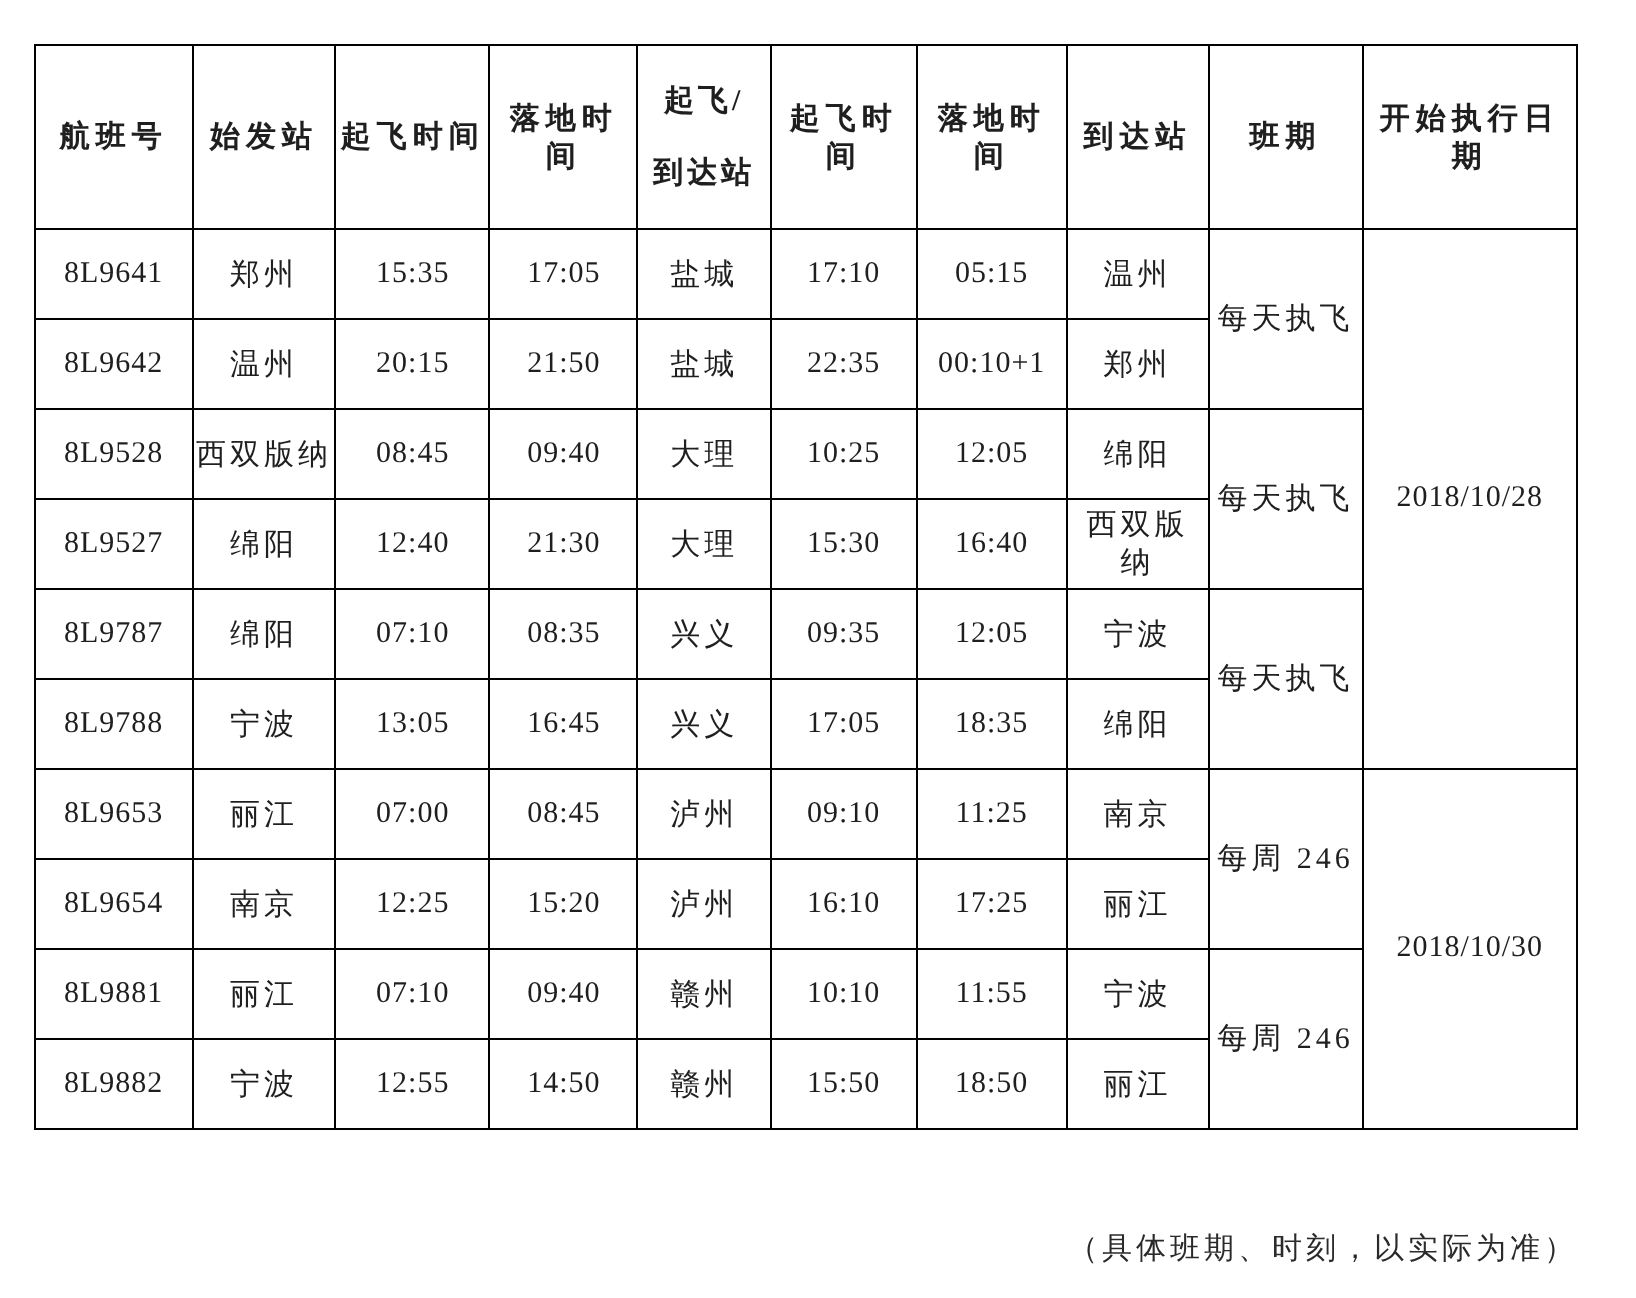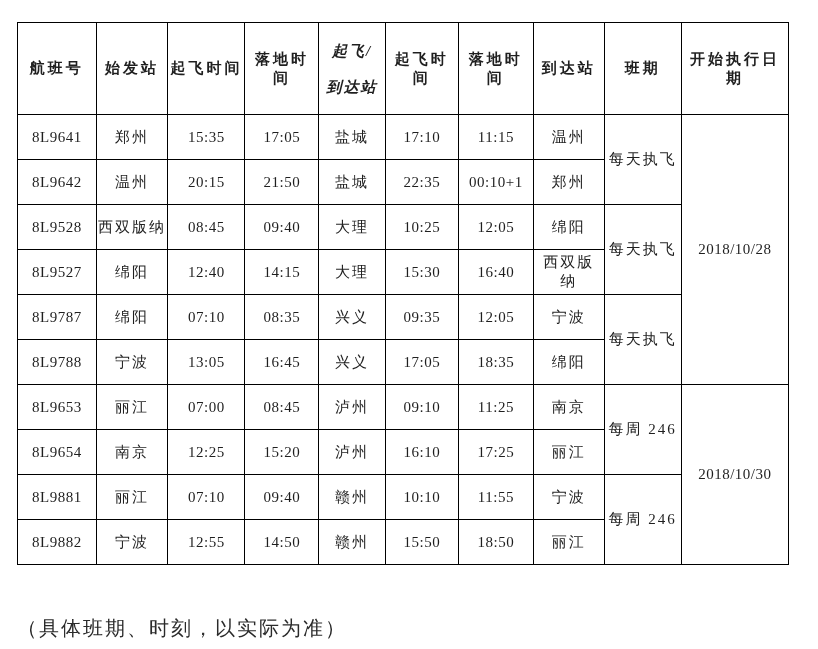--- a/index.html
+++ b/index.html
@@ -34,34 +34,33 @@
   .flight-table thead th {
     height: 91px;
     font-size: 15px;
     font-weight: bold;
     letter-spacing: 3px;
   }
   .flight-table thead th.via-header {
     white-space: pre-line;
     line-height: 2.4;
     letter-spacing: 2px;
-    font-style: italic;
   }
   .flight-table tbody td {
     height: 44px;
     font-size: 15px;
     font-weight: normal;
   }
   .zh  { letter-spacing: 2px; margin-top: 48px; }
   .num { letter-spacing: 0.5px; }
   .footer-note {
     width: 772px;
     margin: 50px 0 0 17px;
-    text-align: left;
-    font-size: 20px;
+    text-align: right;
+    font-size: 15px;
     letter-spacing: 2px;
     color: #2a2a2a;
   }
 </style>
 </head>
 <body>
 
 <div class="page">
 
   <table class="flight-table">
@@ -93,21 +92,21 @@
       </tr>
     </thead>
     <tbody>
       <tr>
         <td class="num">8L9641</td>
         <td class="zh">郑州</td>
         <td class="num">15:35</td>
         <td class="num">17:05</td>
         <td class="zh">盐城</td>
         <td class="num">17:10</td>
-        <td class="num">11:15</td>
+        <td class="num">05:15</td>
         <td class="zh">温州</td>
         <td class="zh" rowspan="2">每天执飞</td>
         <td class="num" rowspan="6">2018/10/28</td>
       </tr>
       <tr>
         <td class="num">8L9642</td>
         <td class="zh">温州</td>
         <td class="num">20:15</td>
         <td class="num">21:50</td>
         <td class="zh">盐城</td>
@@ -123,21 +122,21 @@
         <td class="zh">大理</td>
         <td class="num">10:25</td>
         <td class="num">12:05</td>
         <td class="zh">绵阳</td>
         <td class="zh" rowspan="2">每天执飞</td>
       </tr>
       <tr>
         <td class="num">8L9527</td>
         <td class="zh">绵阳</td>
         <td class="num">12:40</td>
-        <td class="num">14:15</td>
+        <td class="num">21:30</td>
         <td class="zh">大理</td>
         <td class="num">15:30</td>
         <td class="num">16:40</td>
         <td class="zh">西双版纳</td>
       </tr>
       <tr>
         <td class="num">8L9787</td>
         <td class="zh">绵阳</td>
         <td class="num">07:10</td>
         <td class="num">08:35</td>

